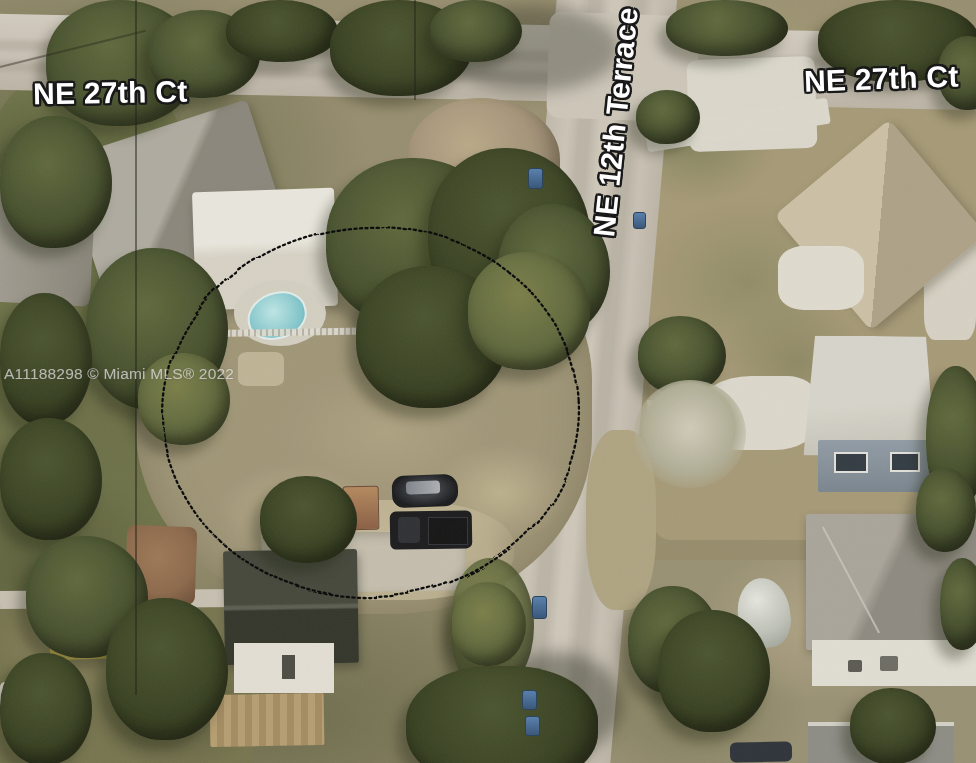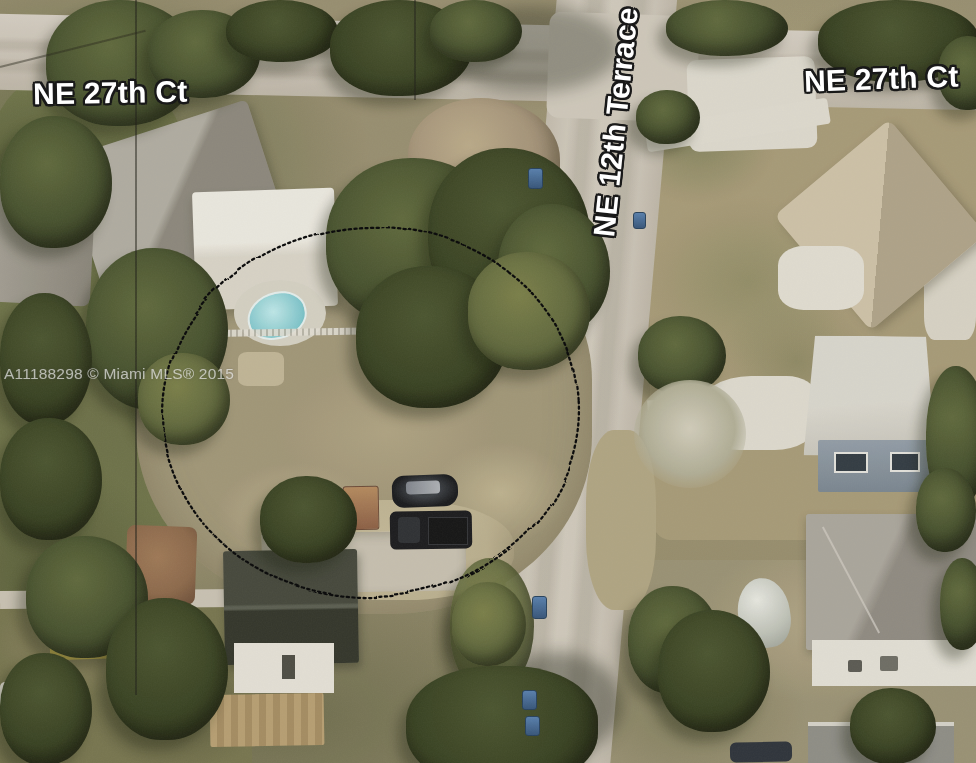--- a/index.html
+++ b/index.html
@@ -319,14 +319,14 @@
     </defs>
     <rect width="976" height="763" filter="url(#grain)" opacity="0.9"></rect>
     <g filter="url(#wob)">
       <ellipse cx="371" cy="412" rx="208" ry="185" fill="none" stroke="#101010" stroke-width="2.3" stroke-dasharray="2.2 3.4" stroke-linecap="round" transform="rotate(-3 371 412)"></ellipse>
     </g>
   </svg>
 
   <div class="street-label" id="lbl-left">NE 27th Ct</div>
   <div class="street-label" id="lbl-right">NE 27th Ct</div>
   <div class="street-label" id="lbl-vert">NE 12th Terrace</div>
-  <div class="watermark">A11188298 © Miami MLS® 2015</div>
+  <div class="watermark">A11188298 © Miami MLS® 2022</div>
 </div>
 
 </body></html>

